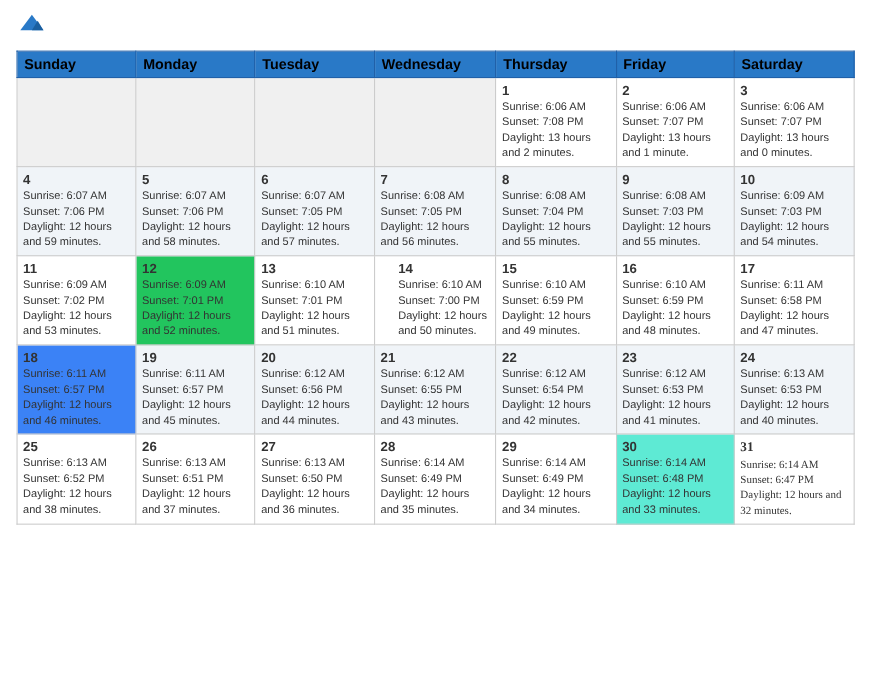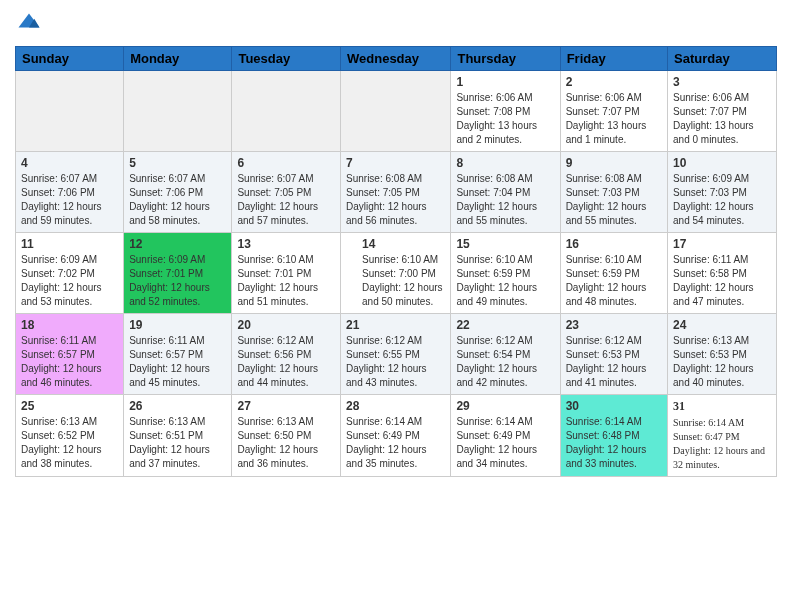--- a/index.html
+++ b/index.html
@@ -235,21 +235,21 @@
 Daylight: 12 hours and 48 minutes.</div>
           </td>
           <td style="background: rgb(255, 255, 255);">
             <div class="day-number">17</div>
             <div class="day-info" style="white-space: pre-line;">Sunrise: 6:11 AM
 Sunset: 6:58 PM
 Daylight: 12 hours and 47 minutes.</div>
           </td>
         </tr>
         <tr>
-          <td style="background: #f0abfc;">
+          <td style="background: #3b82f6;">
             <div class="day-number">18</div>
             <div class="day-info" style="white-space: pre-line;">Sunrise: 6:11 AM
 Sunset: 6:57 PM
 Daylight: 12 hours and 46 minutes.</div>
           </td>
           <td style="background: rgb(240, 244, 248);">
             <div class="day-number">19</div>
             <div class="day-info" style="white-space: pre-line;">Sunrise: 6:11 AM
 Sunset: 6:57 PM
 Daylight: 12 hours and 45 minutes.</div>

